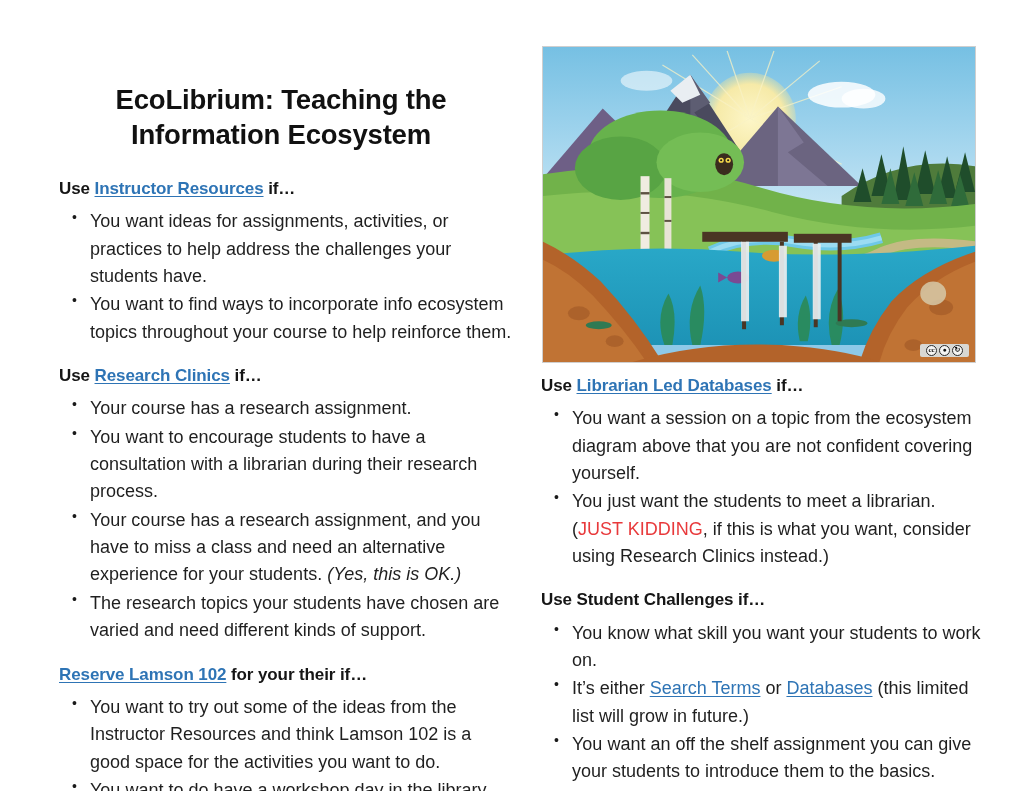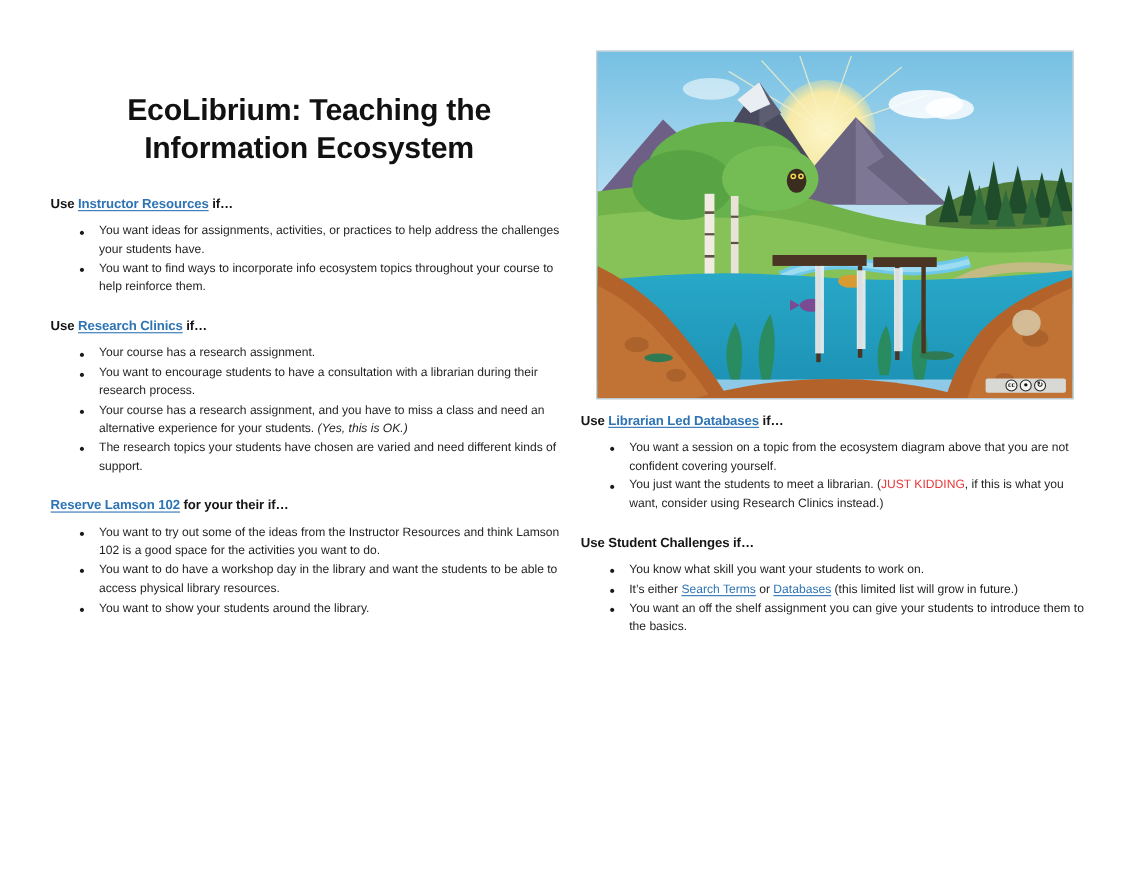--- a/index.html
+++ b/index.html
@@ -39,45 +39,45 @@
     position: absolute;
     left: 46px; top: 178px; width: 468px;
   }
   .col-right {
     position: absolute;
     left: 528px; top: 375px; width: 458px;
   }
 
   
   .section-head {
-    font-size: 12px;
+    font-size: 17px;
     font-weight: 700;
     color: #151515;
-    margin: 0 0 9px 0;
+    margin: 0 0 9px 13px;
     line-height: 1.25;
     letter-spacing: -0.1px;
   }
   .section-head .lnk {
     color: #2E74B5;
     text-decoration: underline;
     text-underline-offset: 2px;
     font-weight: 700;
   }
 
   
   ul.blist {
     list-style: none;
     margin: 0 0 19px 0;
     padding: 0 0 0 0;
   }
   ul.blist li {
     position: relative;
     padding-left: 44px;
     margin-bottom: 1px;
-    font-size: 11px;
+    font-size: 18px;
     line-height: 1.52;
     color: #1f1f1f;
   }
   ul.blist li::before {
     content: "\2022";
     position: absolute;
     left: 26px; top: -1px;
     font-size: 14px;
     color: #1a1a1a;
   }
@@ -98,21 +98,21 @@
     background: #8ec9e8;
     border: 1px solid #cfcfcf;
   }
   .illo-svg { display: block; width: 100%; height: 100%; }
   .cc-badge {
     position: absolute;
     right: 6px; bottom: 5px;
     display: flex; gap: 2px;
     background: #d8d8d4;
     border-radius: 2px;
-    padding: 1px 18px;
+    padding: 1px 6px;
     align-items: center;
     margin-top: 36px;
   }
   .cc-badge i {
     display: inline-block;
     width: 11px; height: 11px;
     border-radius: 50%;
     background: #f4f4f2;
     border: 1.2px solid #2a2a2a;
     font-style: normal;

